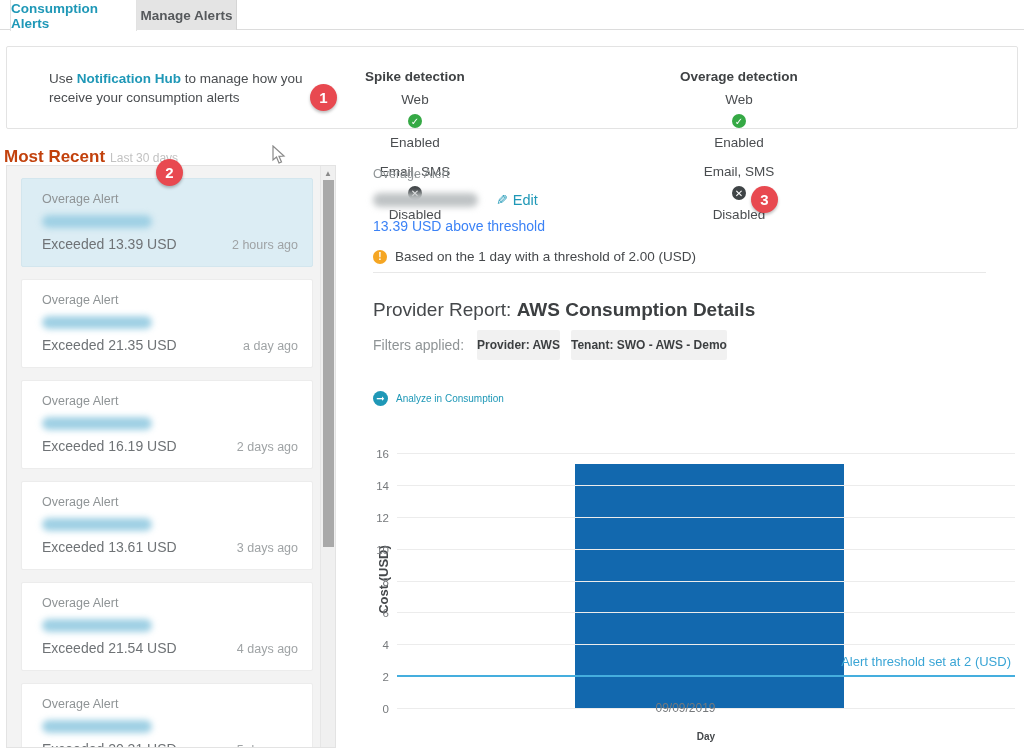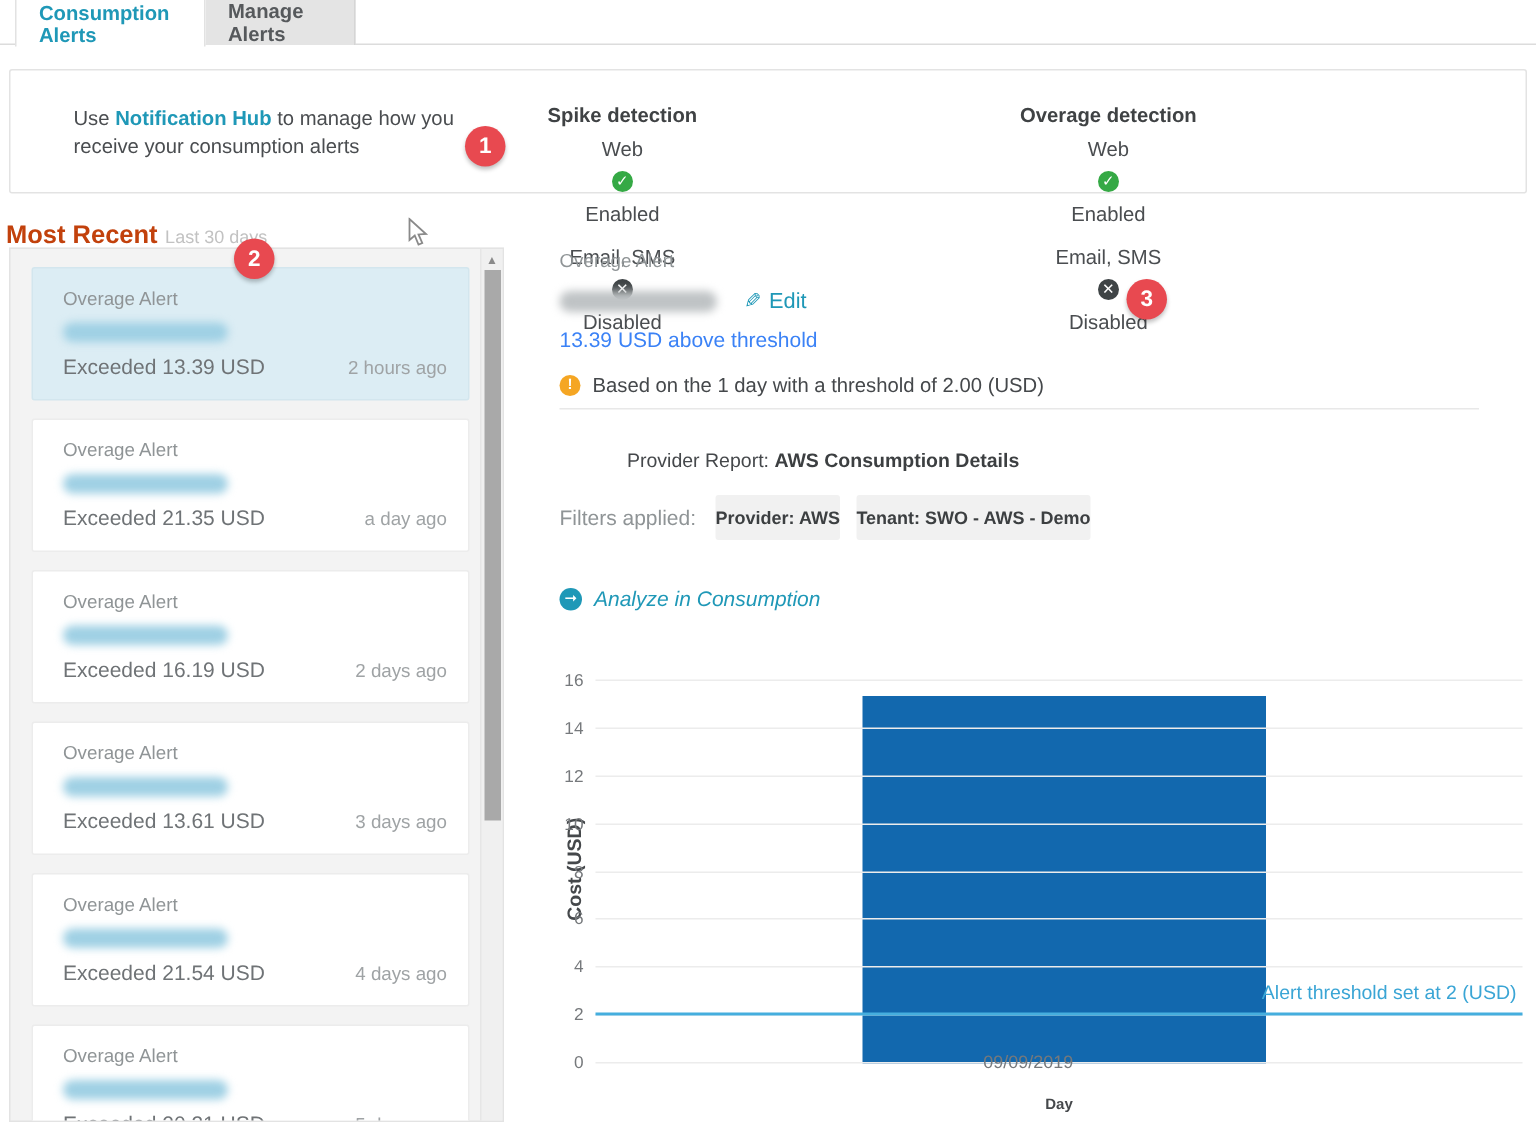--- a/index.html
+++ b/index.html
@@ -3,21 +3,21 @@
 <meta charset="utf-8">
 <style>
   * { margin:0; padding:0; box-sizing:border-box; }
   html,body { width:1024px; height:748px; overflow:hidden; background:#fff;
     font-family:"Liberation Sans","DejaVu Sans",sans-serif; color:#46494c; }
   .page { position:relative; width:1024px; height:748px; }
 
   
   .tabbar { position:absolute; left:0; top:0; width:1024px; height:30px; border-bottom:1px solid #dcdcdc; background:#fff; }
   .tab { position:absolute; top:0; height:30px; display:flex; align-items:center; justify-content:center;
-    font-size:13.5px; font-weight:bold; cursor:pointer;padding-left:15px; }
+    font-size:13.5px; font-weight:bold; cursor:pointer; }
   .tab.active { left:10px; width:127px; color:#1f98b7; background:#fff; border-left:1px solid #e2e2e2; border-right:1px solid #e2e2e2; height:31px; z-index:2; }
   .tab.inactive { left:137px; width:100px; color:#56595c; background:#e4e4e4; border-right:1px solid #d5d5d5; }
 
   
   .notifbar { position:absolute; left:6px; top:46px; width:1012px; height:83px; background:#fff; border:1px solid #e3e3e3; border-radius:2px; }
   .notif-msg { position:absolute; left:42px; top:22px; width:300px; font-size:13.5px; line-height:19px; color:#4a4d50; }
   .notif-msg a { color:#1f98b7; font-weight:bold; text-decoration:none; }
   .det-col { position:absolute; top:22px; font-size:13.5px; }
   .det-col.spike { left:358px; } .det-col.overage { left:673px; }
   .det-title { font-weight:bold; color:#3f4244; margin-bottom:8px; }
@@ -50,28 +50,28 @@
   .detail { position:absolute; left:373px; top:165px; width:645px; height:583px; }
   .d-type { position:absolute; left:0; top:2px; font-size:12.5px; color:#8f9496; }
   .d-name-row { position:absolute; left:0; top:27px; display:flex; align-items:center; gap:18px; }
   .d-blur-name { width:105px; height:14px; border-radius:7px; background:#bfc3c5; filter:blur(3px); }
   .edit-link { font-size:14.5px; color:#1f98b7; text-decoration:none; display:flex; align-items:center; gap:5px; }
   .pencil { font-size:14px; transform:scaleX(-1); display:inline-block; }
   .d-above { position:absolute; left:0; top:53px; font-size:14px; color:#3b82f6; }
   .warn-row { position:absolute; left:0; top:84px; display:flex; align-items:center; gap:8px; font-size:13.5px; color:#45484b; }
   .wicon { width:14px; height:14px; border-radius:50%; background:#f5a623; color:#fff; font-size:10px; font-weight:bold; display:flex; align-items:center; justify-content:center; }
   .d-divider { position:absolute; left:0; top:107px; width:613px; height:1px; background:#e8e8e8; }
-  .prov-row { position:absolute; left:0; top:134px; font-size:13px; color:#45484b;margin-left:45px; }
+  .prov-row { position:absolute; left:0; top:134px; font-size:19px; color:#45484b; }
   .prov-row b { color:#3c3f41; }
   .filters-row { position:absolute; left:0; top:165px; display:flex; align-items:center; gap:11px;text-align:center; }
   .filters-label { font-size:14px; color:#8f9496; margin-right:2px; }
   .chip { background:#f1f1f1; border-radius:2px; padding:8px 0; font-size:12px; font-weight:bold; color:#3c3f41; }
   .analyze-row { position:absolute; left:0; top:226px; display:flex; align-items:center; gap:8px; cursor:pointer; }
   .aicon { width:15px; height:15px; border-radius:50%; background:#1f98b7; color:#fff; font-size:10px; font-weight:bold; display:flex; align-items:center; justify-content:center; }
-  .analyze-row .txt { font-size:14px; color:#1f98b7;font-style:italic; }
+  .analyze-row .txt { font-size:10px; color:#1f98b7; }
 
   
   .chart { position:absolute; left:0; top:275px; width:645px; height:308px; }
   .ylabel { position:absolute; left:-60px; top:132px; width:140px; text-align:center; transform:rotate(-90deg); transform-origin:center;
     font-size:13px; font-weight:bold; color:#45484b; }
   .plot { position:absolute; left:24px; top:14px; width:618px; height:255px; }
   .gridline { position:absolute; left:0; width:100%; height:1px; background:#ececec; }
   .yticks { position:absolute; left:0px; top:14px; width:18px; height:255px; }
   .ytick { position:absolute; right:2px; font-size:11.5px; color:#76797c; text-align:right; }
   .bar { position:absolute; left:178px; bottom:0; width:269px; }

